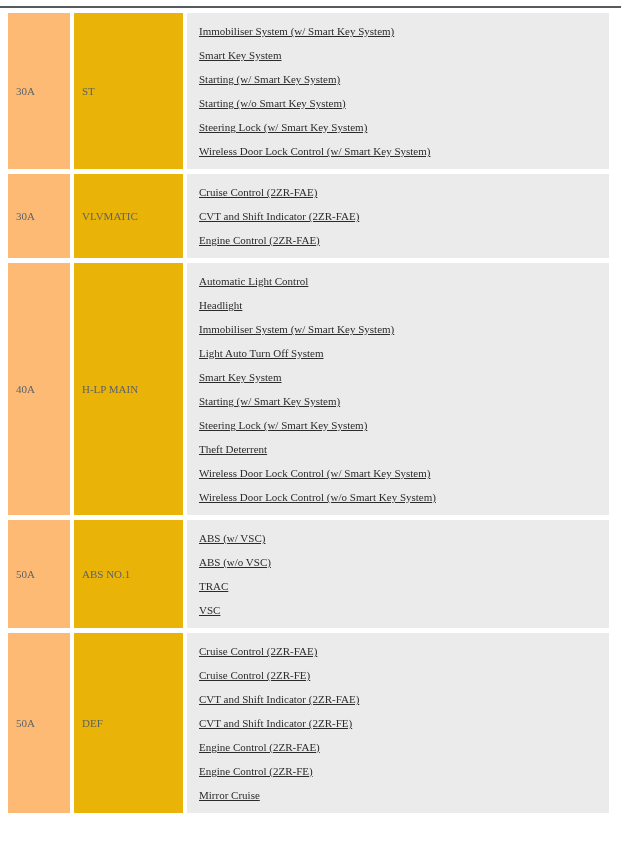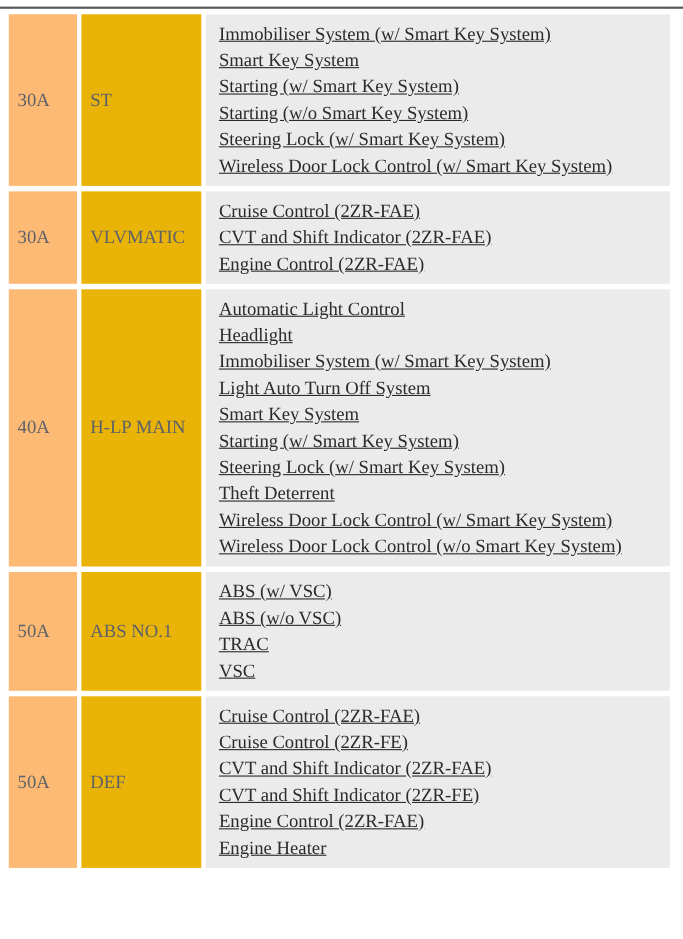--- a/index.html
+++ b/index.html
@@ -30,21 +30,21 @@
   table.fuse-table {
     position: absolute;
     top: 8px;
     left: 4px;
     border-collapse: separate;
     border-spacing: 4px 5px;
     table-layout: fixed;
     width: 609px;
   }
   td {
-    font-size: 17px;
+    font-size: 11px;
     line-height: 14px;
     vertical-align: middle;
   }
   td.amp-cell {
     width: 50px;
     background: #fdba74;
     color: #5d6268;
     padding: 4px 4px 4px 8px;
   }
   td.name-cell {
@@ -125,19 +125,20 @@
 
   <tr>
     <td class="amp-cell">50A</td>
     <td class="name-cell">DEF</td>
     <td class="links-cell">
             <a class="sys-link">Cruise Control (2ZR-FAE)</a>
             <a class="sys-link">Cruise Control (2ZR-FE)</a>
             <a class="sys-link">CVT and Shift Indicator (2ZR-FAE)</a>
             <a class="sys-link">CVT and Shift Indicator (2ZR-FE)</a>
             <a class="sys-link">Engine Control (2ZR-FAE)</a>
-            <a class="sys-link">Engine Heater</a>
+            <a class="sys-link">Engine Control (2ZR-FE)</a>
+            <a class="sys-link">Mirror Cruise</a>
           </td>
   </tr>
 
 </tbody>
   </table>
 </div>
 
 </body></html>

